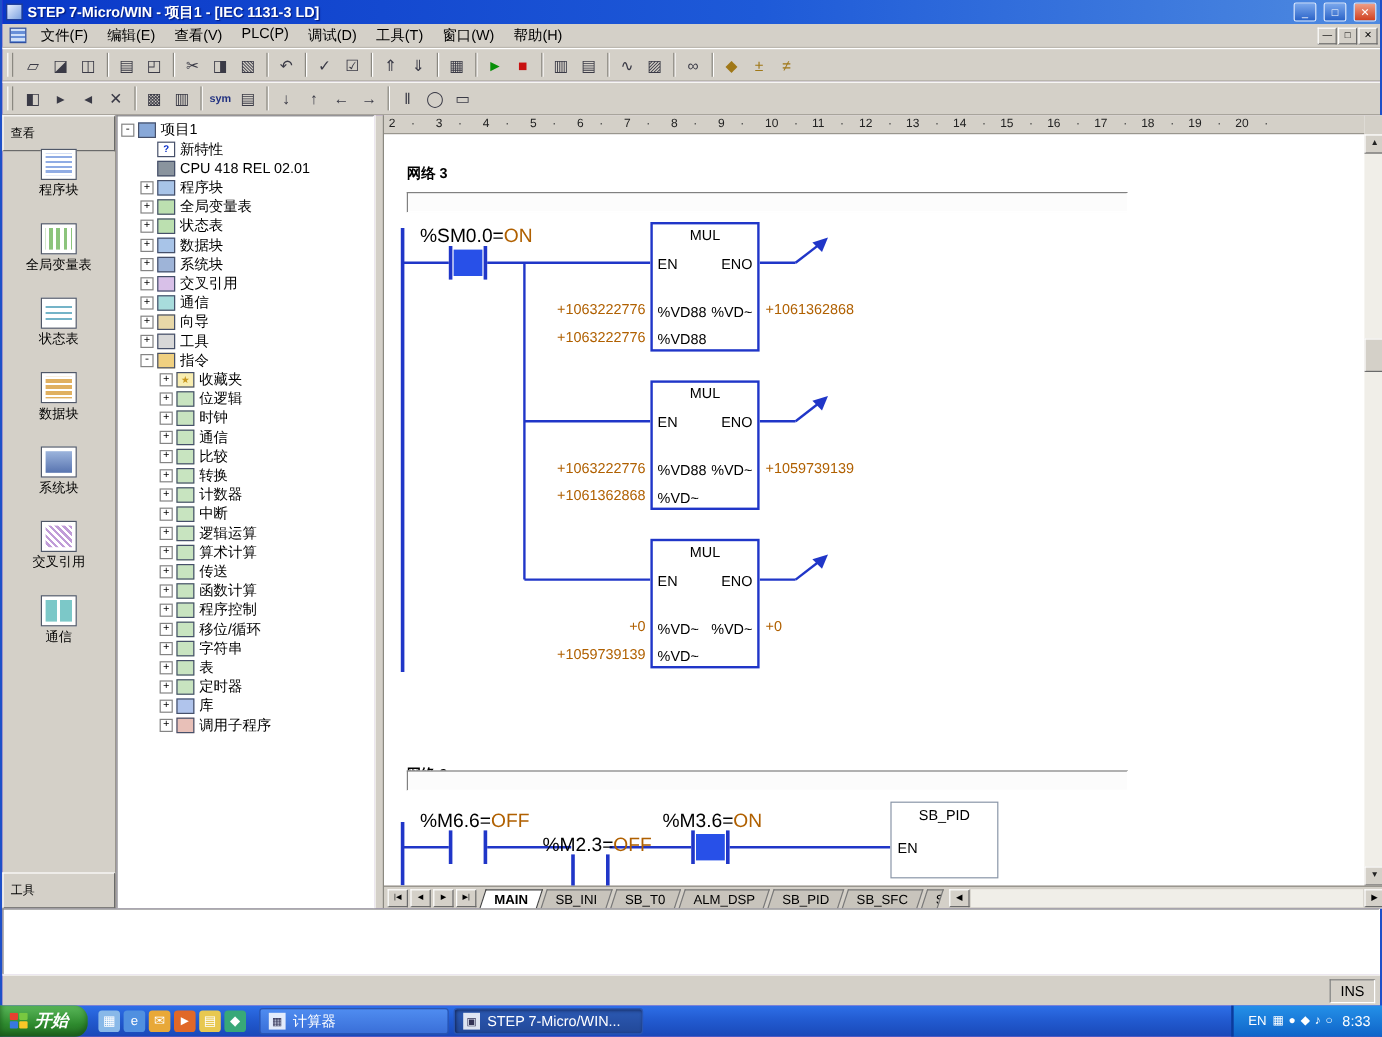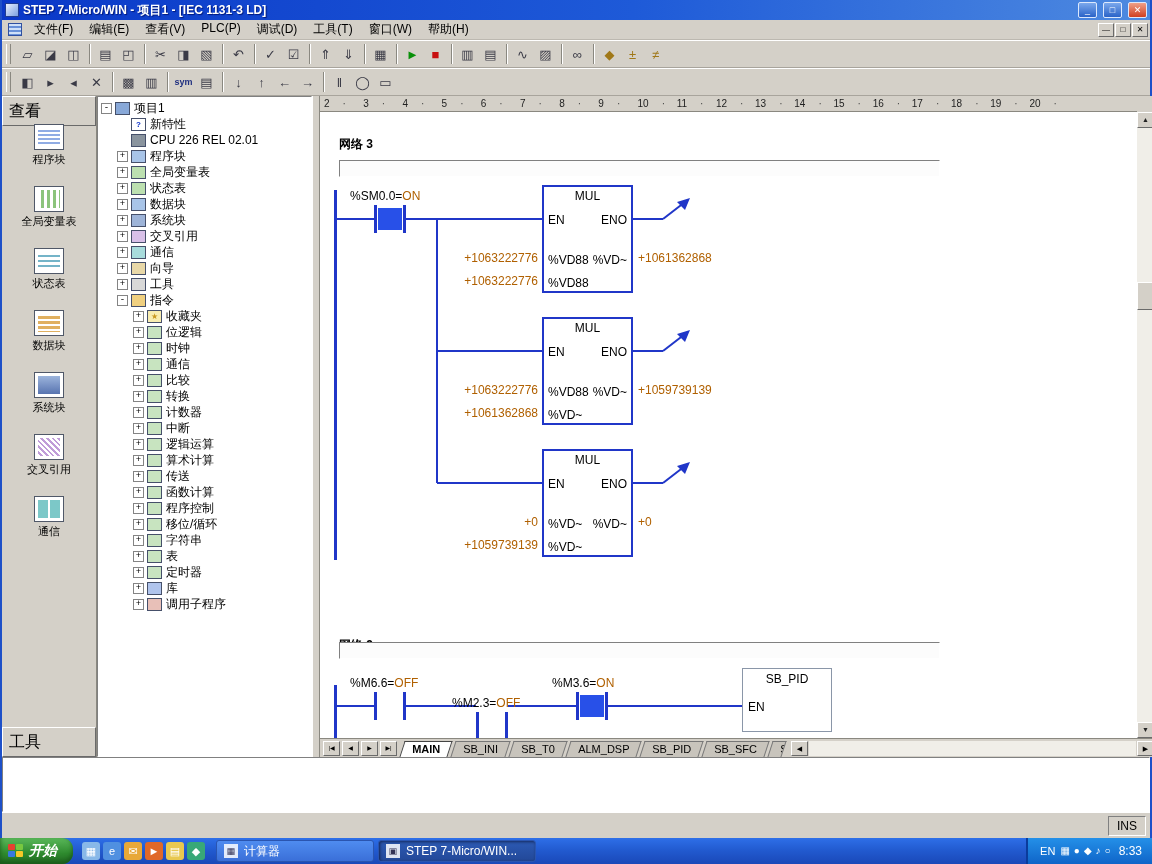--- a/index.html
+++ b/index.html
@@ -38,21 +38,21 @@
     font-size:13px; color:#3A3A46; flex:none; }
   .tbtn.txt { font-size:9px; font-weight:bold; color:#203080; }
   .tbtn.run { color:#089008; } .tbtn.stop { color:#C81010; } .tbtn.gold { color:#A07818; }
   .tbtn.sep { width:9px; font-size:0; }
   .tbtn.sep::after { content:""; width:0; height:20px; border-left:1px solid #8A8880; border-right:1px solid #FFF; }
 
   
   .viewbar { position:absolute; left:0; top:96px; width:95px; height:661px; background:#D4D0C8;
     border-right:1px solid #8A8880; }
   .vb-header, .vb-tools { height:30px; background:#D4D0C8; border:1px solid; border-color:#FFF #6A6A6A #6A6A6A #FFF;
-    display:flex; align-items:center; padding-left:6px; font-size:16px; }
+    display:flex; align-items:center; padding-left:6px; font-size:10px; }
   .vb-tools { position:absolute; bottom:0; left:0; right:0; }
   .vb-items { position:absolute; top:22px; left:0; right:0; bottom:20px; overflow:hidden; }
   .vb-item { height:62px; text-align:center; padding-top:6px; }
   .vbic { width:30px; height:26px; margin:0 auto; border:1px solid #505868; background:#fff; position:relative; }
   .vbic::before { content:""; position:absolute; left:3px; right:3px; top:3px; bottom:3px; }
   .vb1::before { background:repeating-linear-gradient(#fff,#fff 2px,#90ACE4 2px,#90ACE4 4px); }
   .vb2::before { background:repeating-linear-gradient(90deg,#fff,#fff 3px,#8CC47C 3px,#8CC47C 6px); }
   .vb3::before { background:repeating-linear-gradient(#fff,#fff 3px,#74B4C8 3px,#74B4C8 5px); }
   .vb4::before { background:repeating-linear-gradient(#fff,#fff 2px,#E0B060 2px,#E0B060 5px); }
   .vb5::before { background:linear-gradient(#9CB4DC,#5874B0); }
@@ -88,21 +88,21 @@
     border-bottom:1px solid #8A8880; display:flex; align-items:center; padding-left:4px; overflow:hidden; }
   .rcell { width:39.2px; flex:none; display:flex; align-items:center; font-size:10px; color:#222; }
   .rcell::after { content:"·"; margin-left:13px; color:#444; }
   .canvas { position:absolute; left:0; top:16px; width:817px; height:626px; background:#fff; overflow:hidden; }
   .wires { position:absolute; left:0; top:0; z-index:1; }
   .net-label { position:absolute; font-weight:bold; font-size:12px; color:#000; z-index:2; }
   .net-comment { position:absolute; width:601px; height:17px; background:#FCFCFC; z-index:2;
     border:1px solid; border-color:#808080 #FFF #FFF #808080; }
 
   .lad-contact { position:absolute; z-index:3; width:110px; height:58px; }
-  .c-label { position:absolute; left:0; top:0; font-size:12px; white-space:nowrap; }
+  .c-label { position:absolute; left:0; top:0; font-size:16px; white-space:nowrap; }
   .c-name { color:#000; } .c-state { color:#B06000; }
   .c-sym { position:absolute; left:24px; top:16px; width:32px; height:28px; }
   .c-bar { position:absolute; top:0; width:3px; height:28px; background:#2036C8; }
   .c-bar.l { left:0; } .c-bar.r { right:0; }
   .c-fill { display:none; }
   .lad-contact.closed .c-fill { display:block; position:absolute; left:4px; right:4px; top:3px; bottom:3px; background:#2850E8; }
 
   .blocks-host { position:absolute; left:120px; top:0; width:330px; height:100%; z-index:3; }
   .mul-block { position:absolute; left:0; width:330px; height:108px; }
   .mul-box { position:absolute; left:102px; top:0; width:91px; height:108px; border:2px solid #2036C8; background:#fff; }
@@ -321,21 +321,21 @@
 
         <div class="tree-row" style="padding-left: 19px;">
           <span class="exp"></span>
           <span class="tic new"></span>
           <span class="tlabel">新特性</span>
         </div>
 
         <div class="tree-row" style="padding-left: 19px;">
           <span class="exp"></span>
           <span class="tic cpu"></span>
-          <span class="tlabel">CPU 226 REL 02.01</span>
+          <span class="tlabel">CPU 418 REL 02.01</span>
         </div>
 
         <div class="tree-row" style="padding-left: 19px;">
           <span class="exp">+</span>
           <span class="tic blk"></span>
           <span class="tlabel">程序块</span>
         </div>
 
         <div class="tree-row" style="padding-left: 19px;">
           <span class="exp">+</span>

